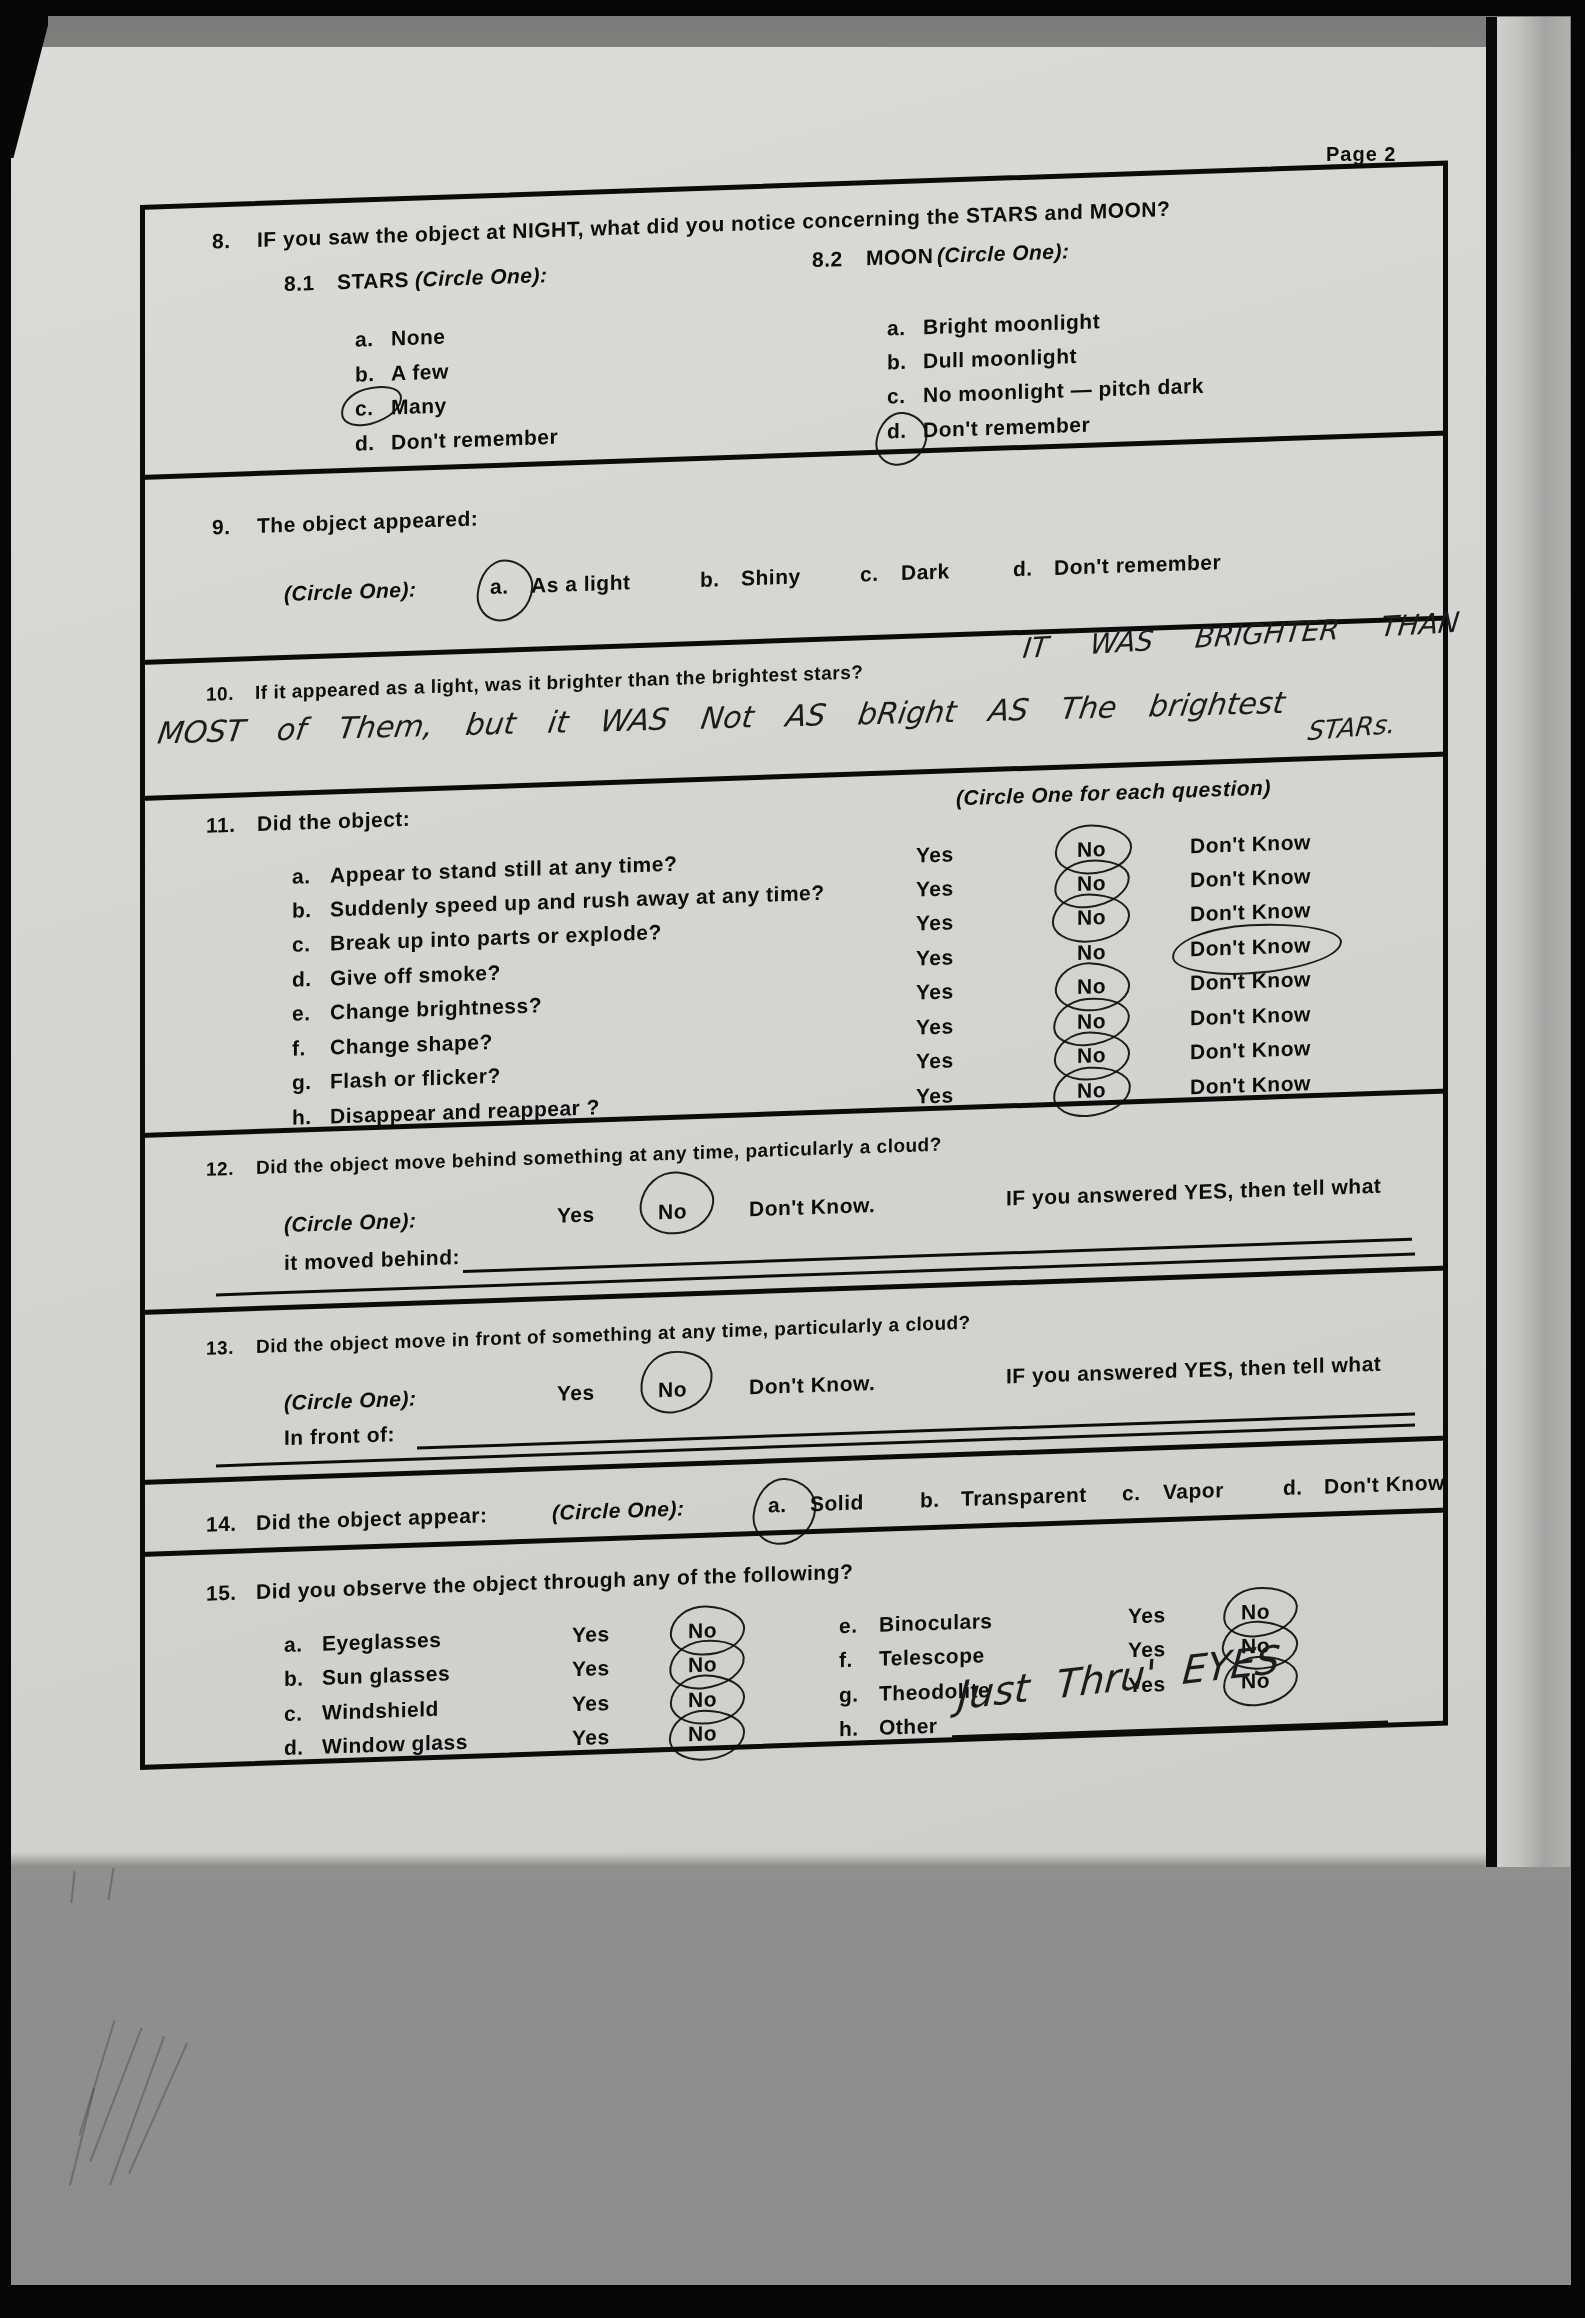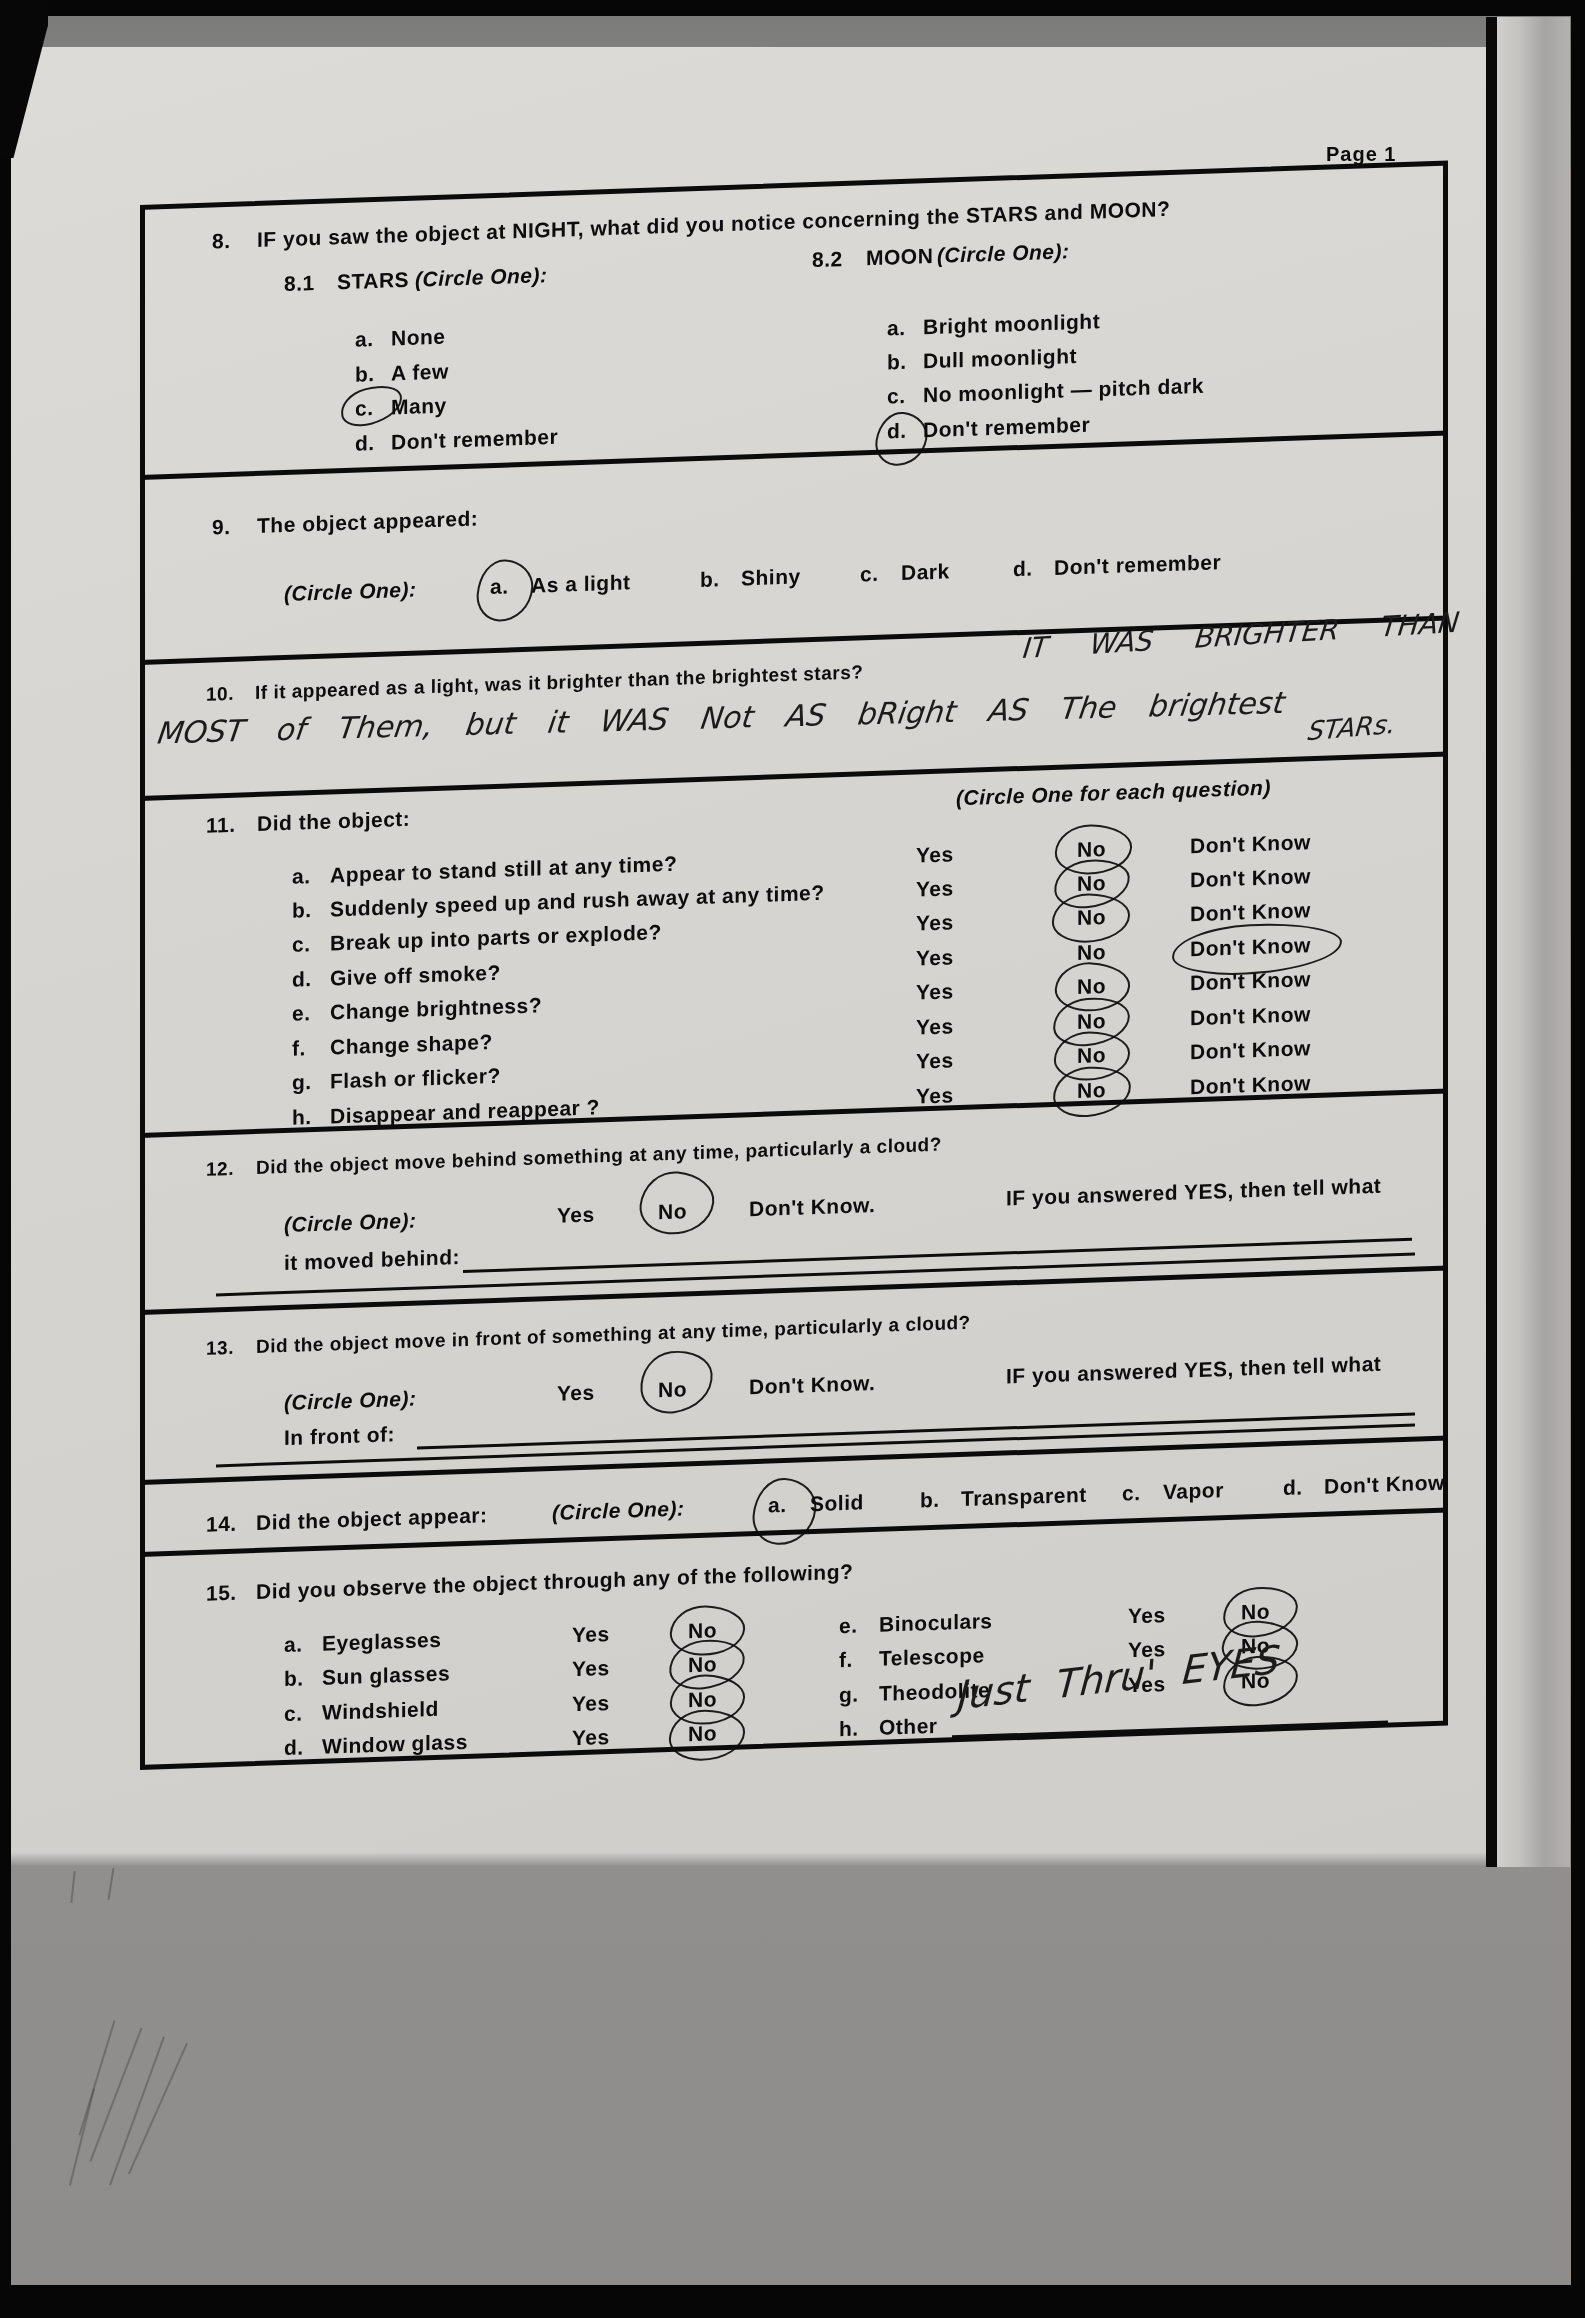--- a/index.html
+++ b/index.html
@@ -69,21 +69,21 @@
 </div>
 
 <div class="paper">
   <div class="paper-bottom-edge"></div>
 </div>
 
 <div class="page-edge-line"></div>
 <div class="right-strip"></div>
 <div class="corner-shadow"></div>
 
-<div class="page-label">Page 1</div>
+<div class="page-label">Page 2</div>
 
 <div class="formbox">
 
   <span class="t" style="left:67px;top:21.5px;">8.</span>
   <span class="t" style="left:112px;top:21.5px;">IF you saw the object at NIGHT, what did you notice concerning the STARS and MOON?</span>
 
   <span class="t" style="left:139px;top:67px;">8.1</span>
   <span class="t" style="left:192px;top:67px;">STARS</span>
   <span class="t it" style="left:270px;top:67px;">(Circle One):</span>
 

